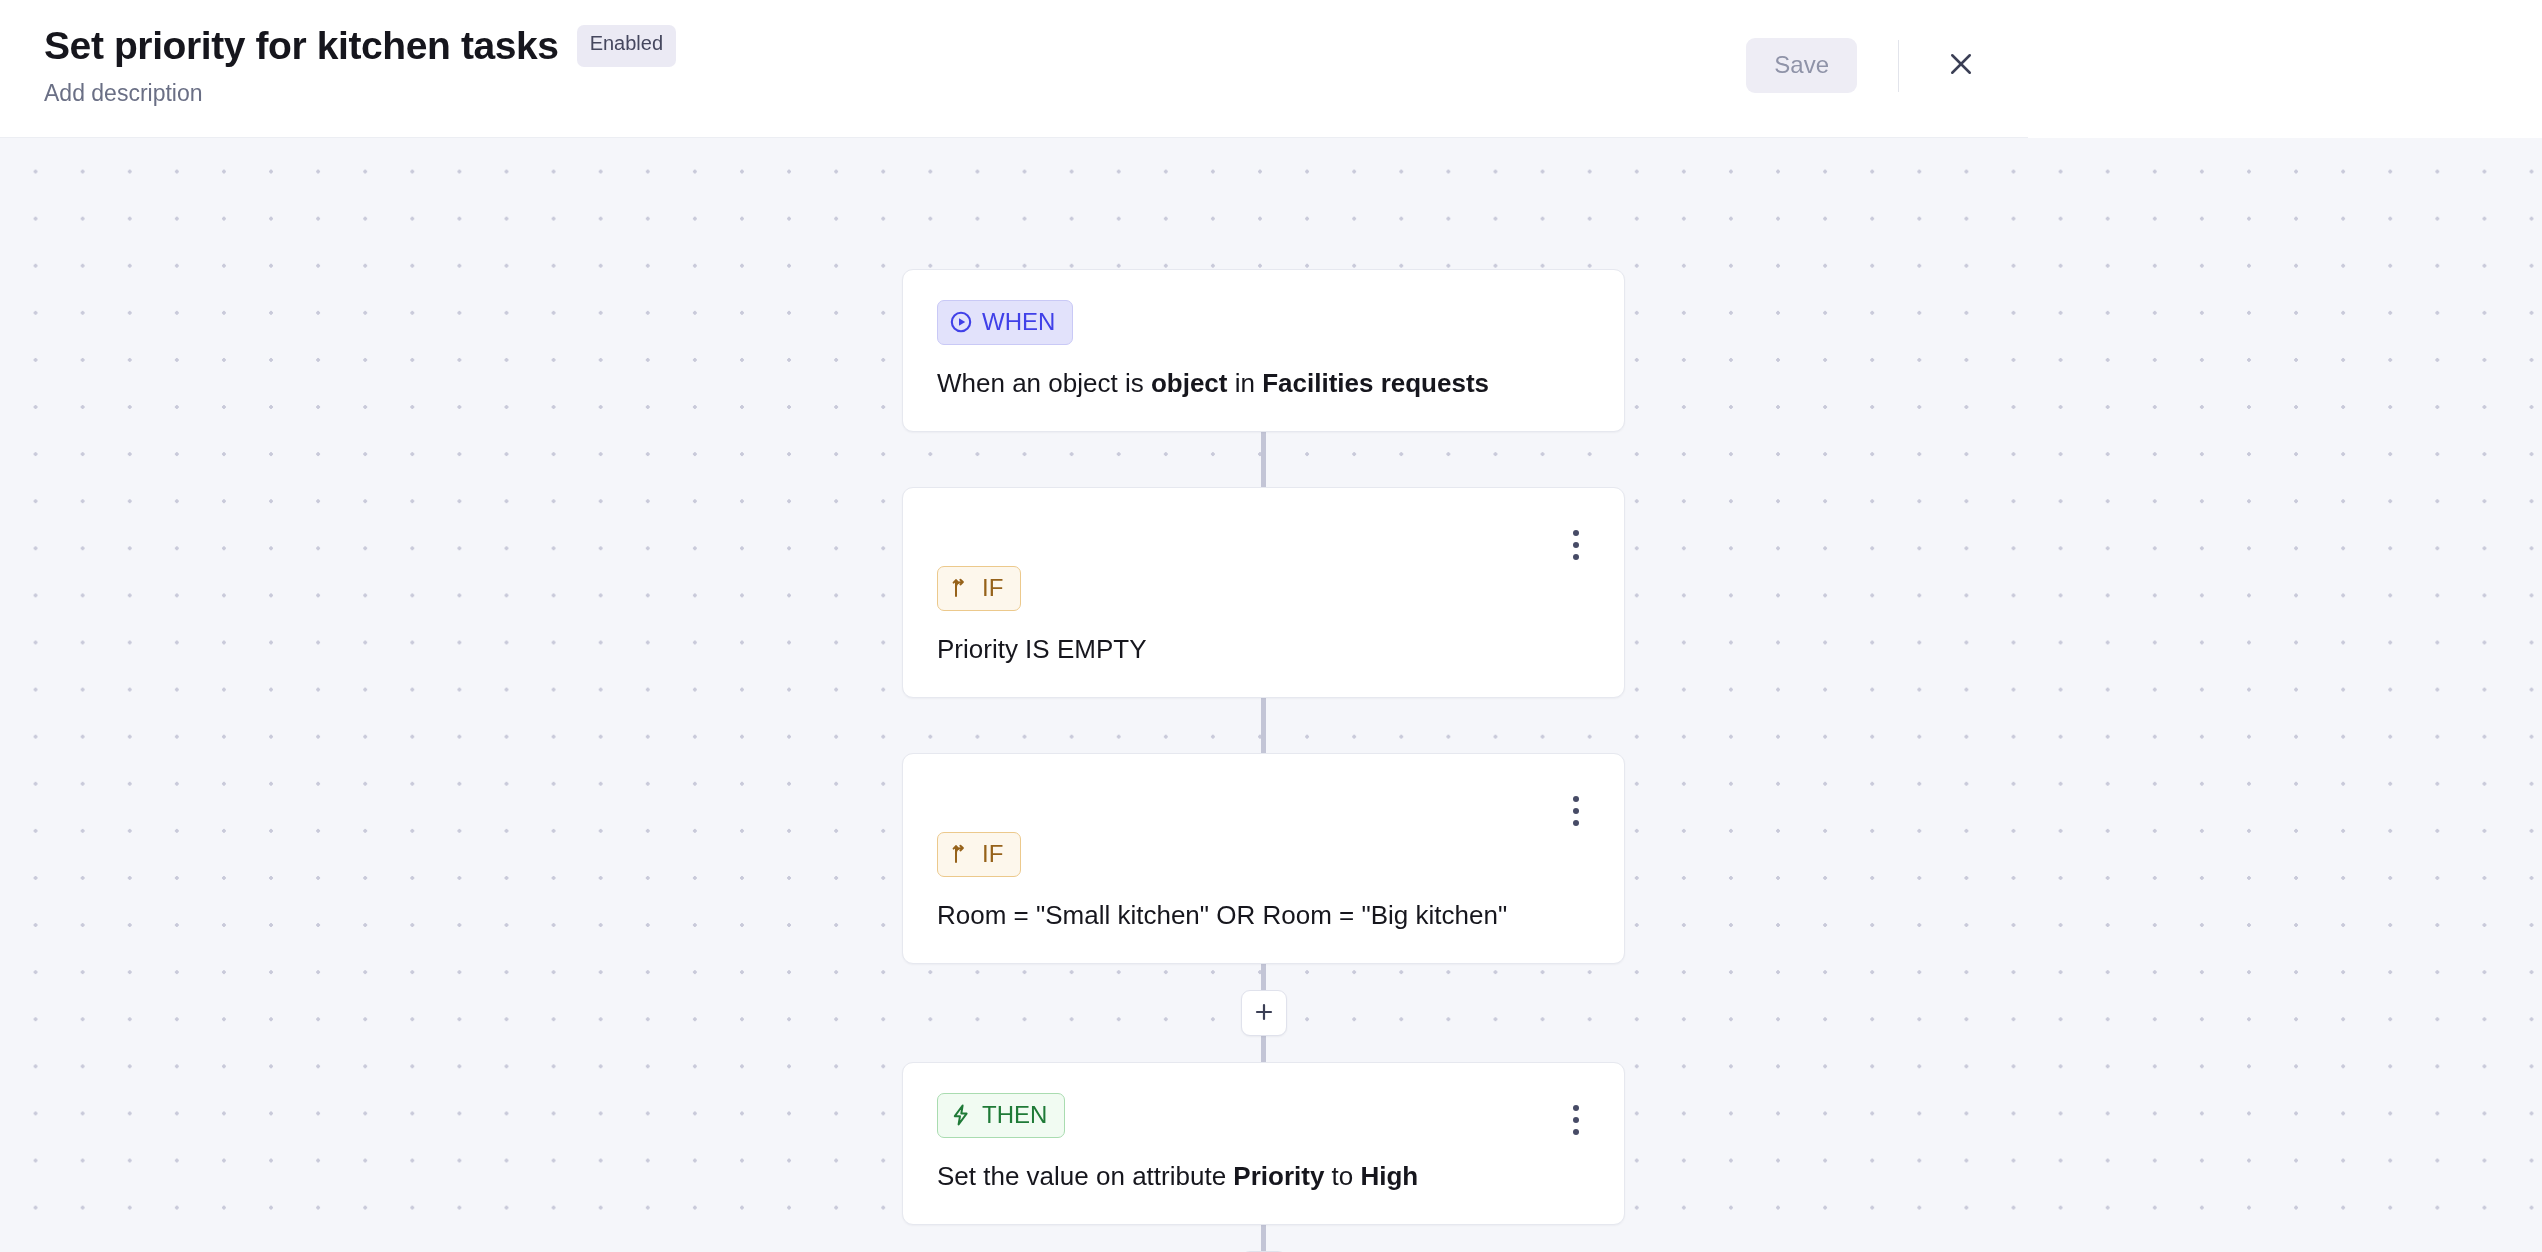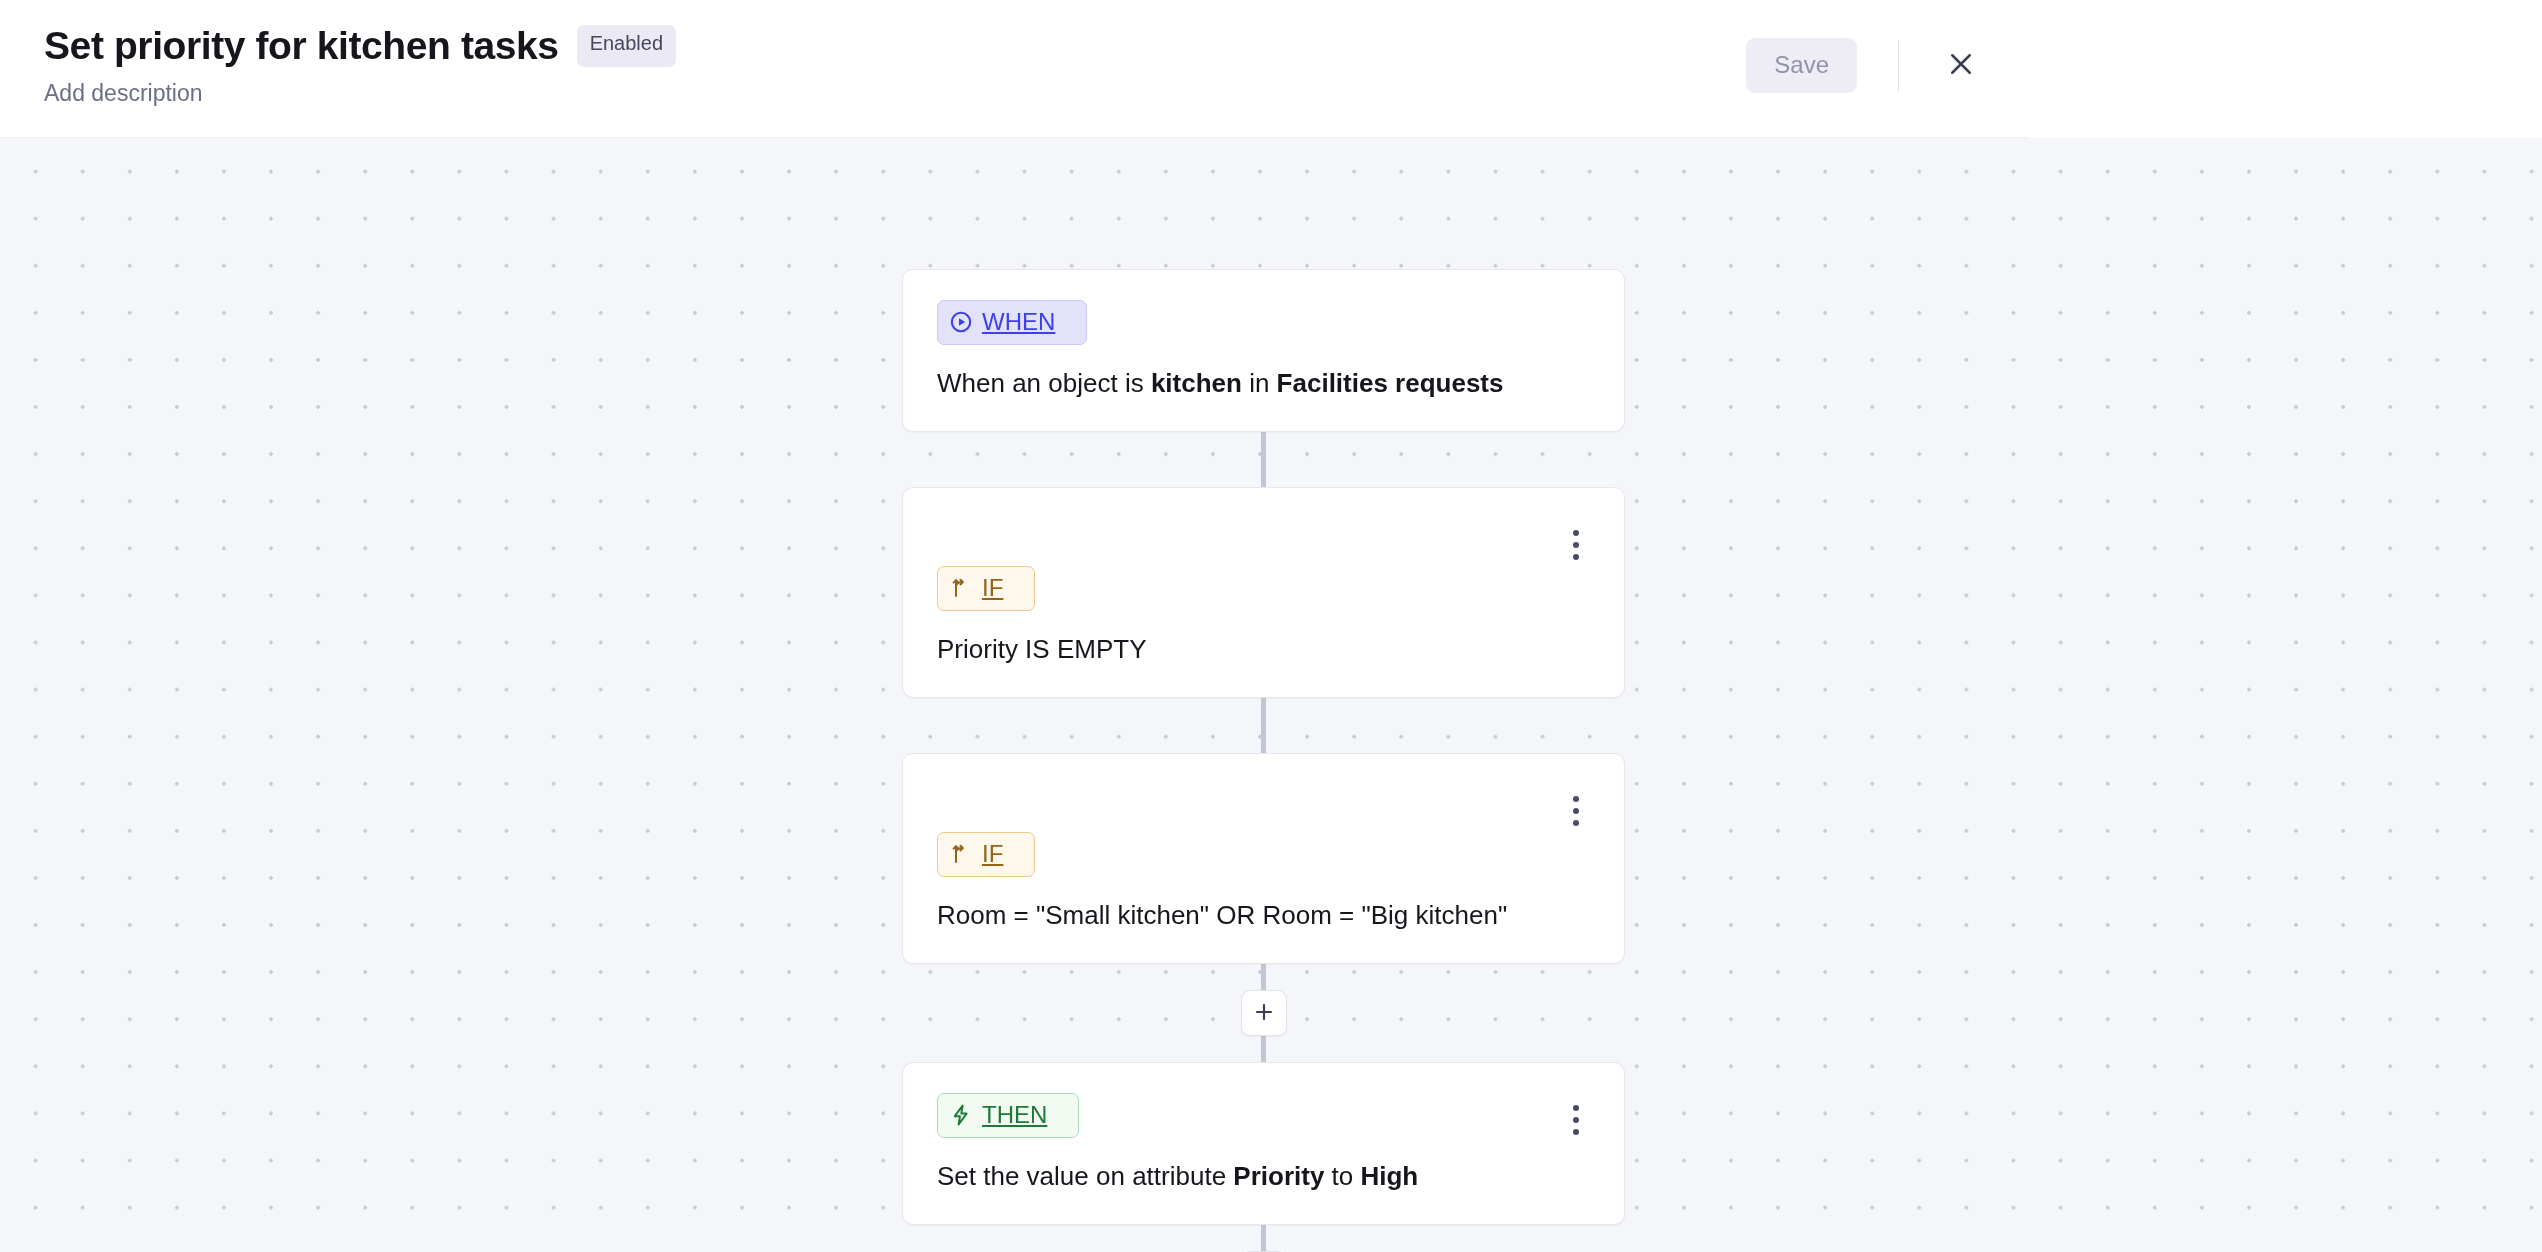--- a/index.html
+++ b/index.html
@@ -137,23 +137,22 @@
     box-shadow: 0 1px 2px rgba(25, 28, 45, 0.04);
   }
 
   .badge {
     display: inline-flex;
     align-items: flex-start;
     gap: 9px;
     border-radius: 7px;
     font-size: 24px;
     line-height: 24px;
-    padding: 9px 31px 10px 11px;
-    white-space: nowrap;
-    text-decoration: underline;
+    padding: 9px 17px 10px 11px;
+    white-space: nowrap;
   }
 
   .badge-when {
     background: #e2e2fb;
     border: 1px solid #c9c9f6;
     color: #4040e8;
   }
 
   .badge-if {
     background: #fdf7ec;
@@ -262,21 +261,21 @@
     <div class="card">
       <div class="badge badge-when">
         <span>
           <svg width="24" height="24" viewBox="0 0 24 24" fill="none">
             <circle cx="12" cy="12" r="9.2" stroke="currentColor" stroke-width="2.1"></circle>
             <path d="M10 8.2 L16.2 12 L10 15.8 Z" fill="currentColor"></path>
           </svg>
         </span>
         <span>WHEN</span>
       </div>
-      <div class="card-text"><span>When an object is </span><b>kitchen</b><span> in </span><b>Facilities requests</b></div>
+      <div class="card-text"><span>When an object is </span><b>object</b><span> in </span><b>Facilities requests</b></div>
     </div>
 
     <div class="connector" style="height:55px"></div>
 
     <div class="card">
       <div class="badge badge-if">
         <span>
           <svg width="24" height="24" viewBox="0 0 24 24" fill="none" stroke="currentColor" stroke-width="2" stroke-linecap="round" stroke-linejoin="round">
             <path d="M7 20 L7 11"></path>
             <path d="M7 11 C7 7.5 9.5 6 13 6"></path>

